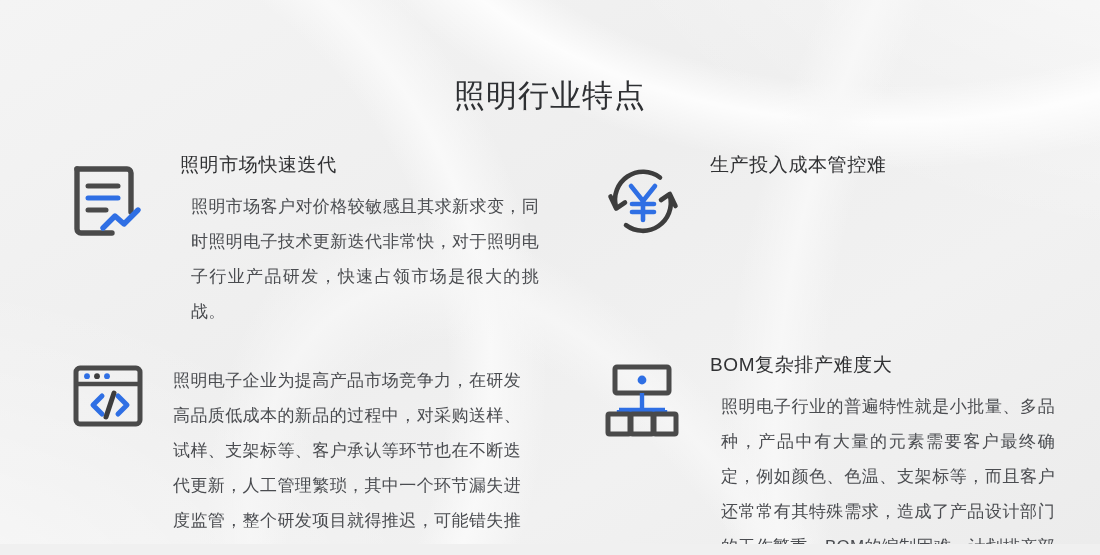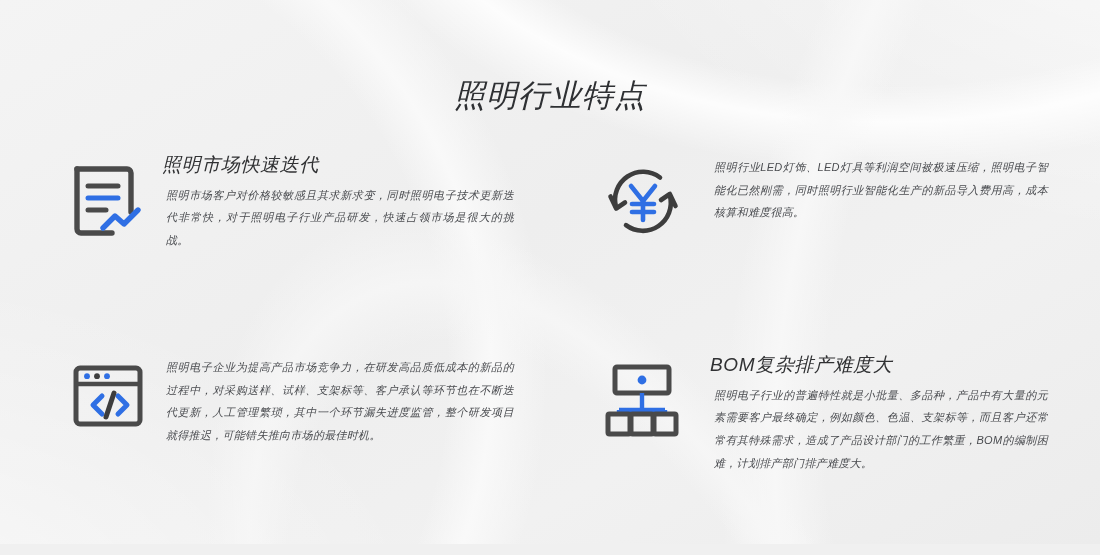--- a/index.html
+++ b/index.html
@@ -16,21 +16,20 @@
 
   .page {
     position: relative;
     width: 1100px;
     height: 544px;
     background:
       radial-gradient(ellipse 1400px 900px at 115% -40%, rgba(255,255,255,0.95) 0%, rgba(255,255,255,0.0) 52%),
       radial-gradient(ellipse 1100px 700px at -15% 120%, rgba(255,255,255,0.75) 0%, rgba(255,255,255,0.0) 55%),
       linear-gradient(150deg, #f4f4f4 0%, #eeeeee 45%, #f1f1f1 70%, #ececec 100%);
     overflow: hidden;
-    font-style: italic;
   }
 
   
   .swoosh {
     position: absolute;
     pointer-events: none;
     border-radius: 50%;
   }
   .swoosh-a {
     width: 1500px; height: 1050px;
@@ -80,21 +79,21 @@
     left: 0;
     top: 140px;
     width: 1100px;
   }
 
   .card {
     position: absolute;
     display: flex;
     align-items: flex-start;
   }
-  .card-0 { left: 68px;  top: 10px;  width: 470px; }
+  .card-0 { left: 68px;  top: 10px;  width: 470px; gap: 18px; }
   .card-1 { left: 602px; top: 10px;  width: 450px; }
   .card-2 { left: 68px;  top: 210px; width: 470px; }
   .card-3 { left: 602px; top: 210px; width: 450px; }
 
   .icon-wrap {
     flex: 0 0 auto;
     width: 94px;
     height: 96px;
     display: flex;
     align-items: flex-start;
@@ -113,24 +112,24 @@
   .card-heading {
     font-size: 19px;
     font-weight: 400;
     color: #303133;
     margin: 0 0 6px 0;
     letter-spacing: 0.6px;
     line-height: 1.35;
   }
 
   .card-body {
-    font-size: 11px;
+    font-size: 17px;
     color: #4a4c50;
     line-height: 2.06;
-    margin: 4px;
+    margin: 11px;
     letter-spacing: 0.3px;
     text-align: justify;
   }
   .card-0 .card-body, .card-2 .card-body { width: 348px; }
   .card-1 .card-body, .card-3 .card-body { width: 334px; }
 
   svg { display: block; }
 </style>
 </head>
 <body>
@@ -175,21 +174,21 @@
             <g stroke="#2f6fe4" stroke-width="4.6" stroke-linecap="round" fill="none">
               <line x1="29" y1="26" x2="41" y2="41"></line>
               <line x1="53" y1="26" x2="41" y2="41"></line>
               <line x1="41" y1="41" x2="41" y2="60"></line>
               <line x1="30" y1="44" x2="52" y2="44"></line>
               <line x1="30" y1="52" x2="52" y2="52"></line>
             </g>
           </svg>
         </div>
         <div class="card-text">
-          <p class="card-body">照明行业LED灯饰、LED灯具等利润空间被极速压缩，照明电子智能化已然刚需，同时照明行业智能化生产的新品导入费用高，成本核算和难度很高。</p>
+          <h2 class="card-heading">生产投入成本管控难</h2>
         </div>
       </div>
 
       <div class="card card-2">
         <div class="icon-wrap">
           <svg width="80" height="70" viewBox="0 0 80 70" aria-hidden="true">
             <rect x="8" y="6" width="64" height="56" rx="4" ry="4" fill="none" stroke="#4a4a4a" stroke-width="5"></rect>
             <line x1="8" y1="22" x2="72" y2="22" stroke="#4a4a4a" stroke-width="4.4"></line>
             <circle cx="19" cy="14.2" r="2.9" fill="#2f6fe4"></circle>
             <circle cx="29" cy="14.2" r="2.9" fill="#3d3d3d"></circle>

